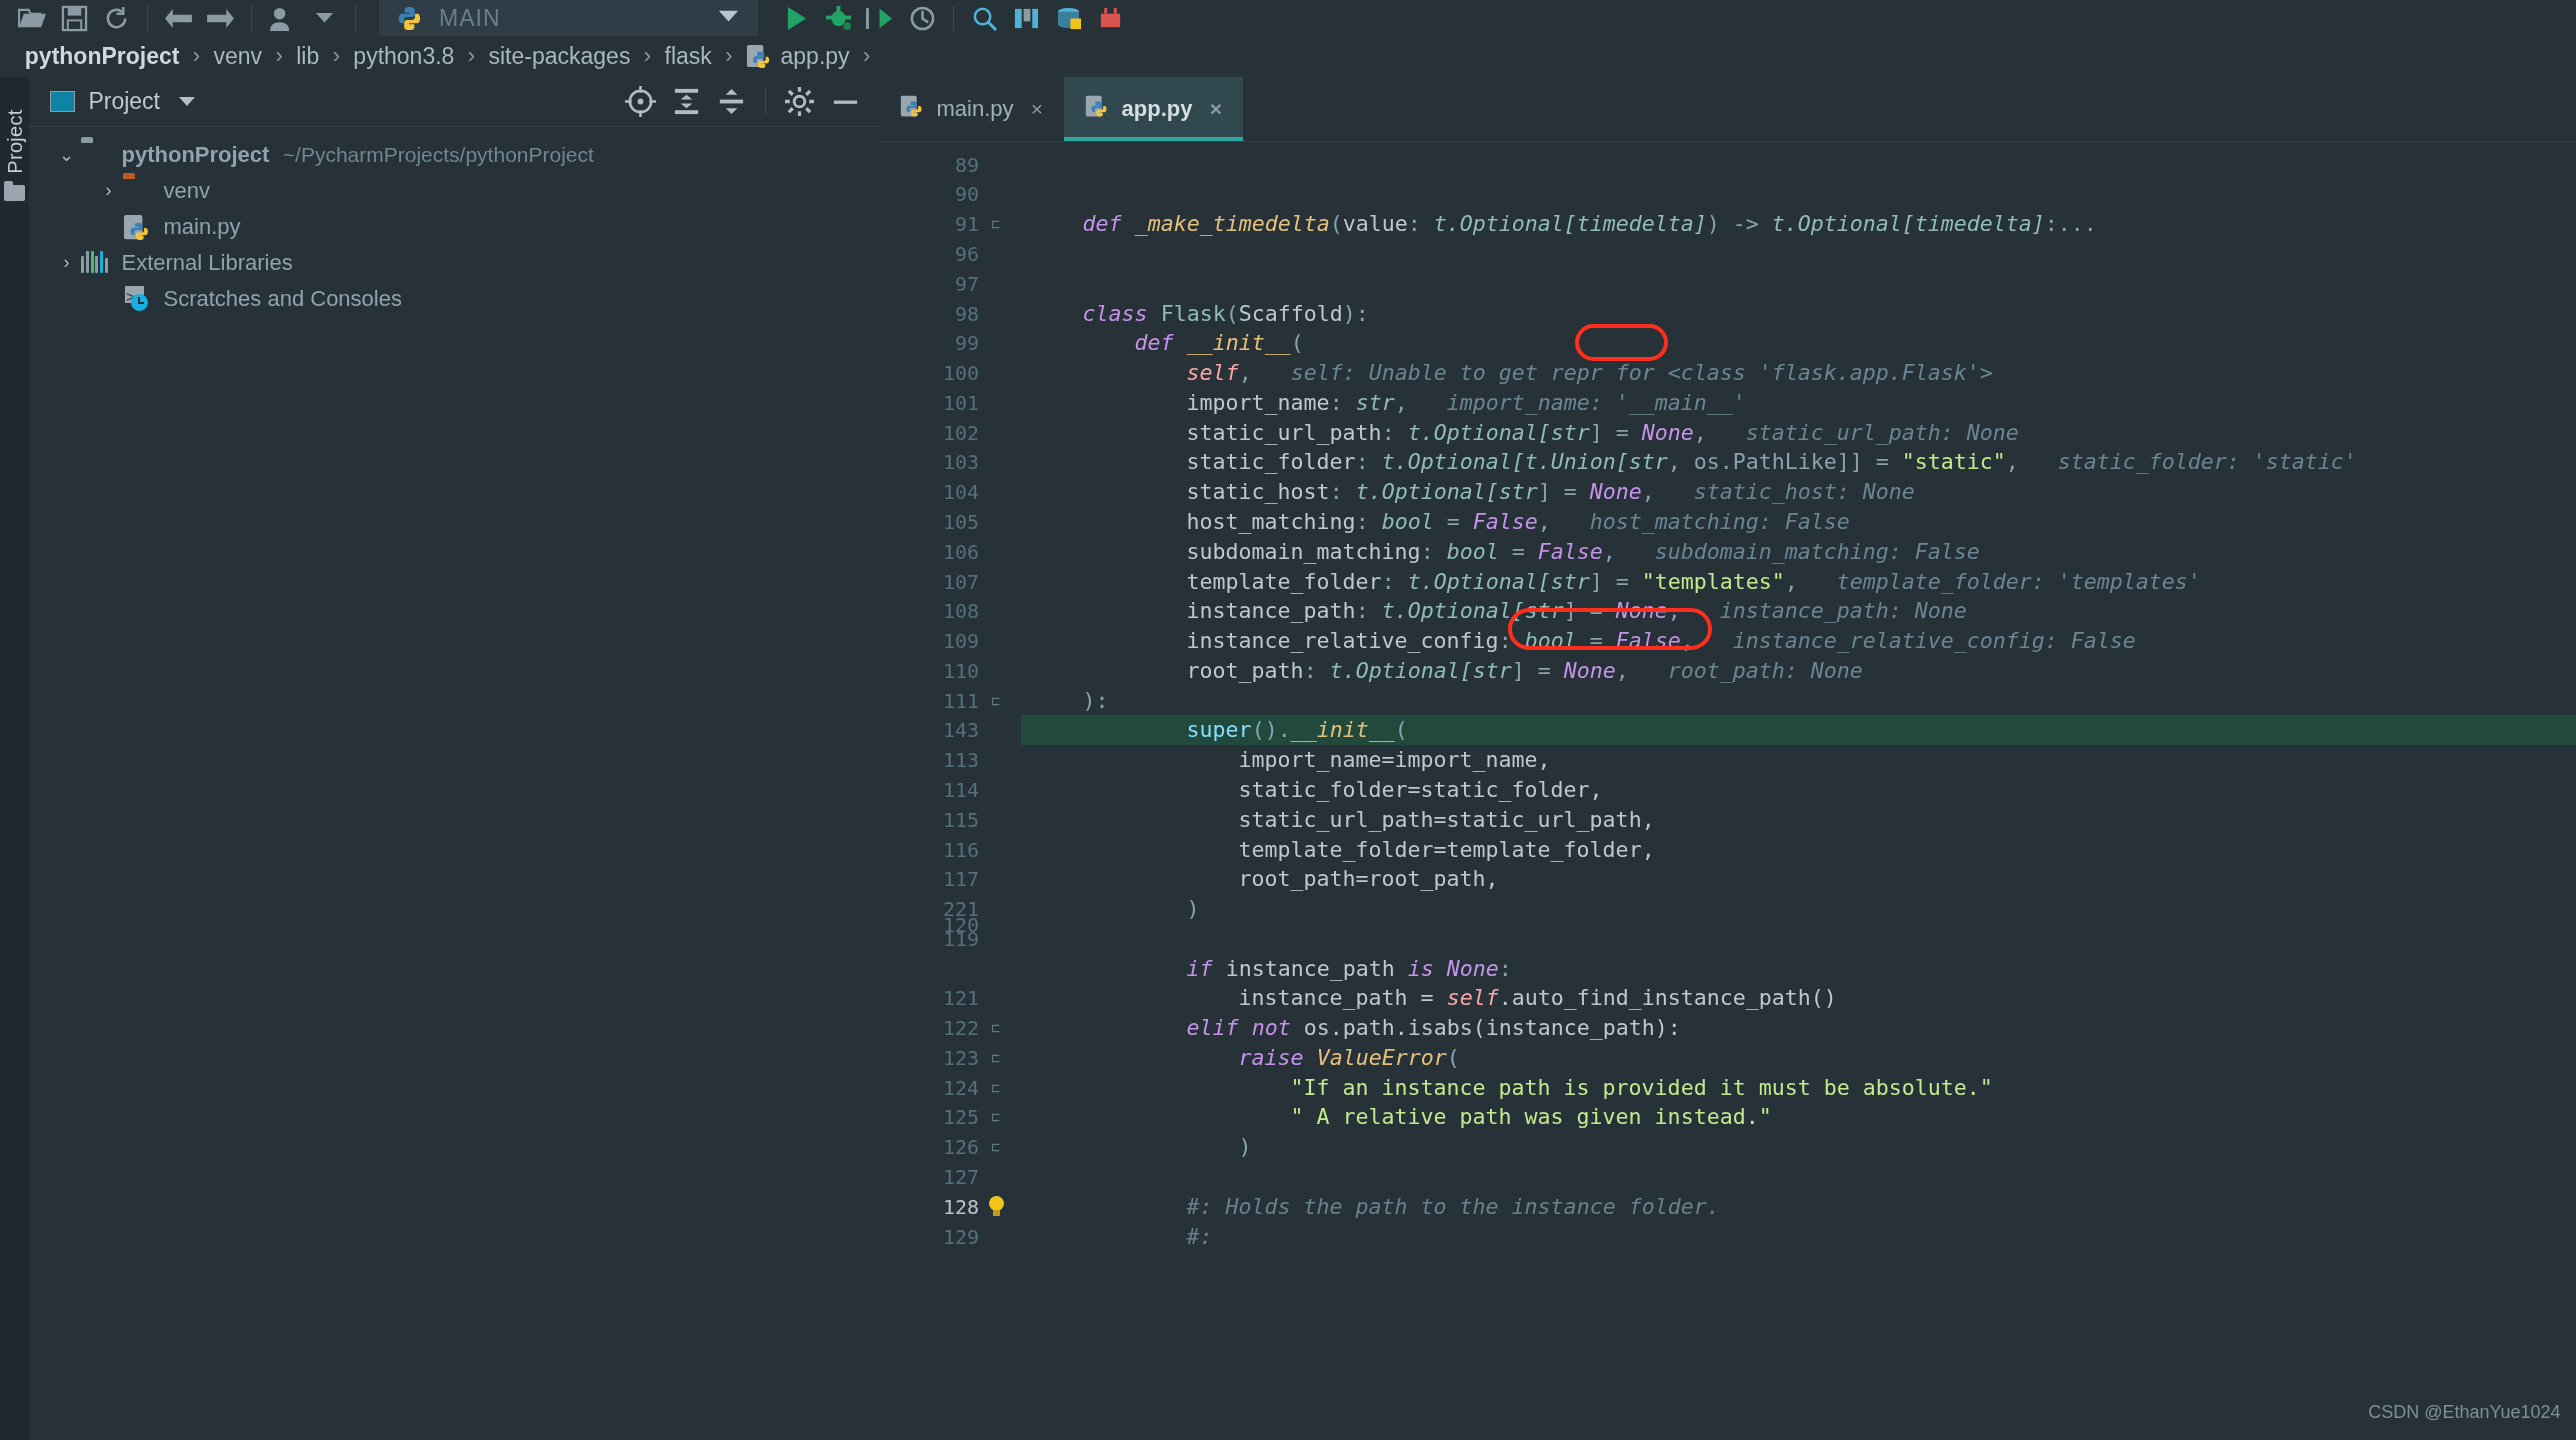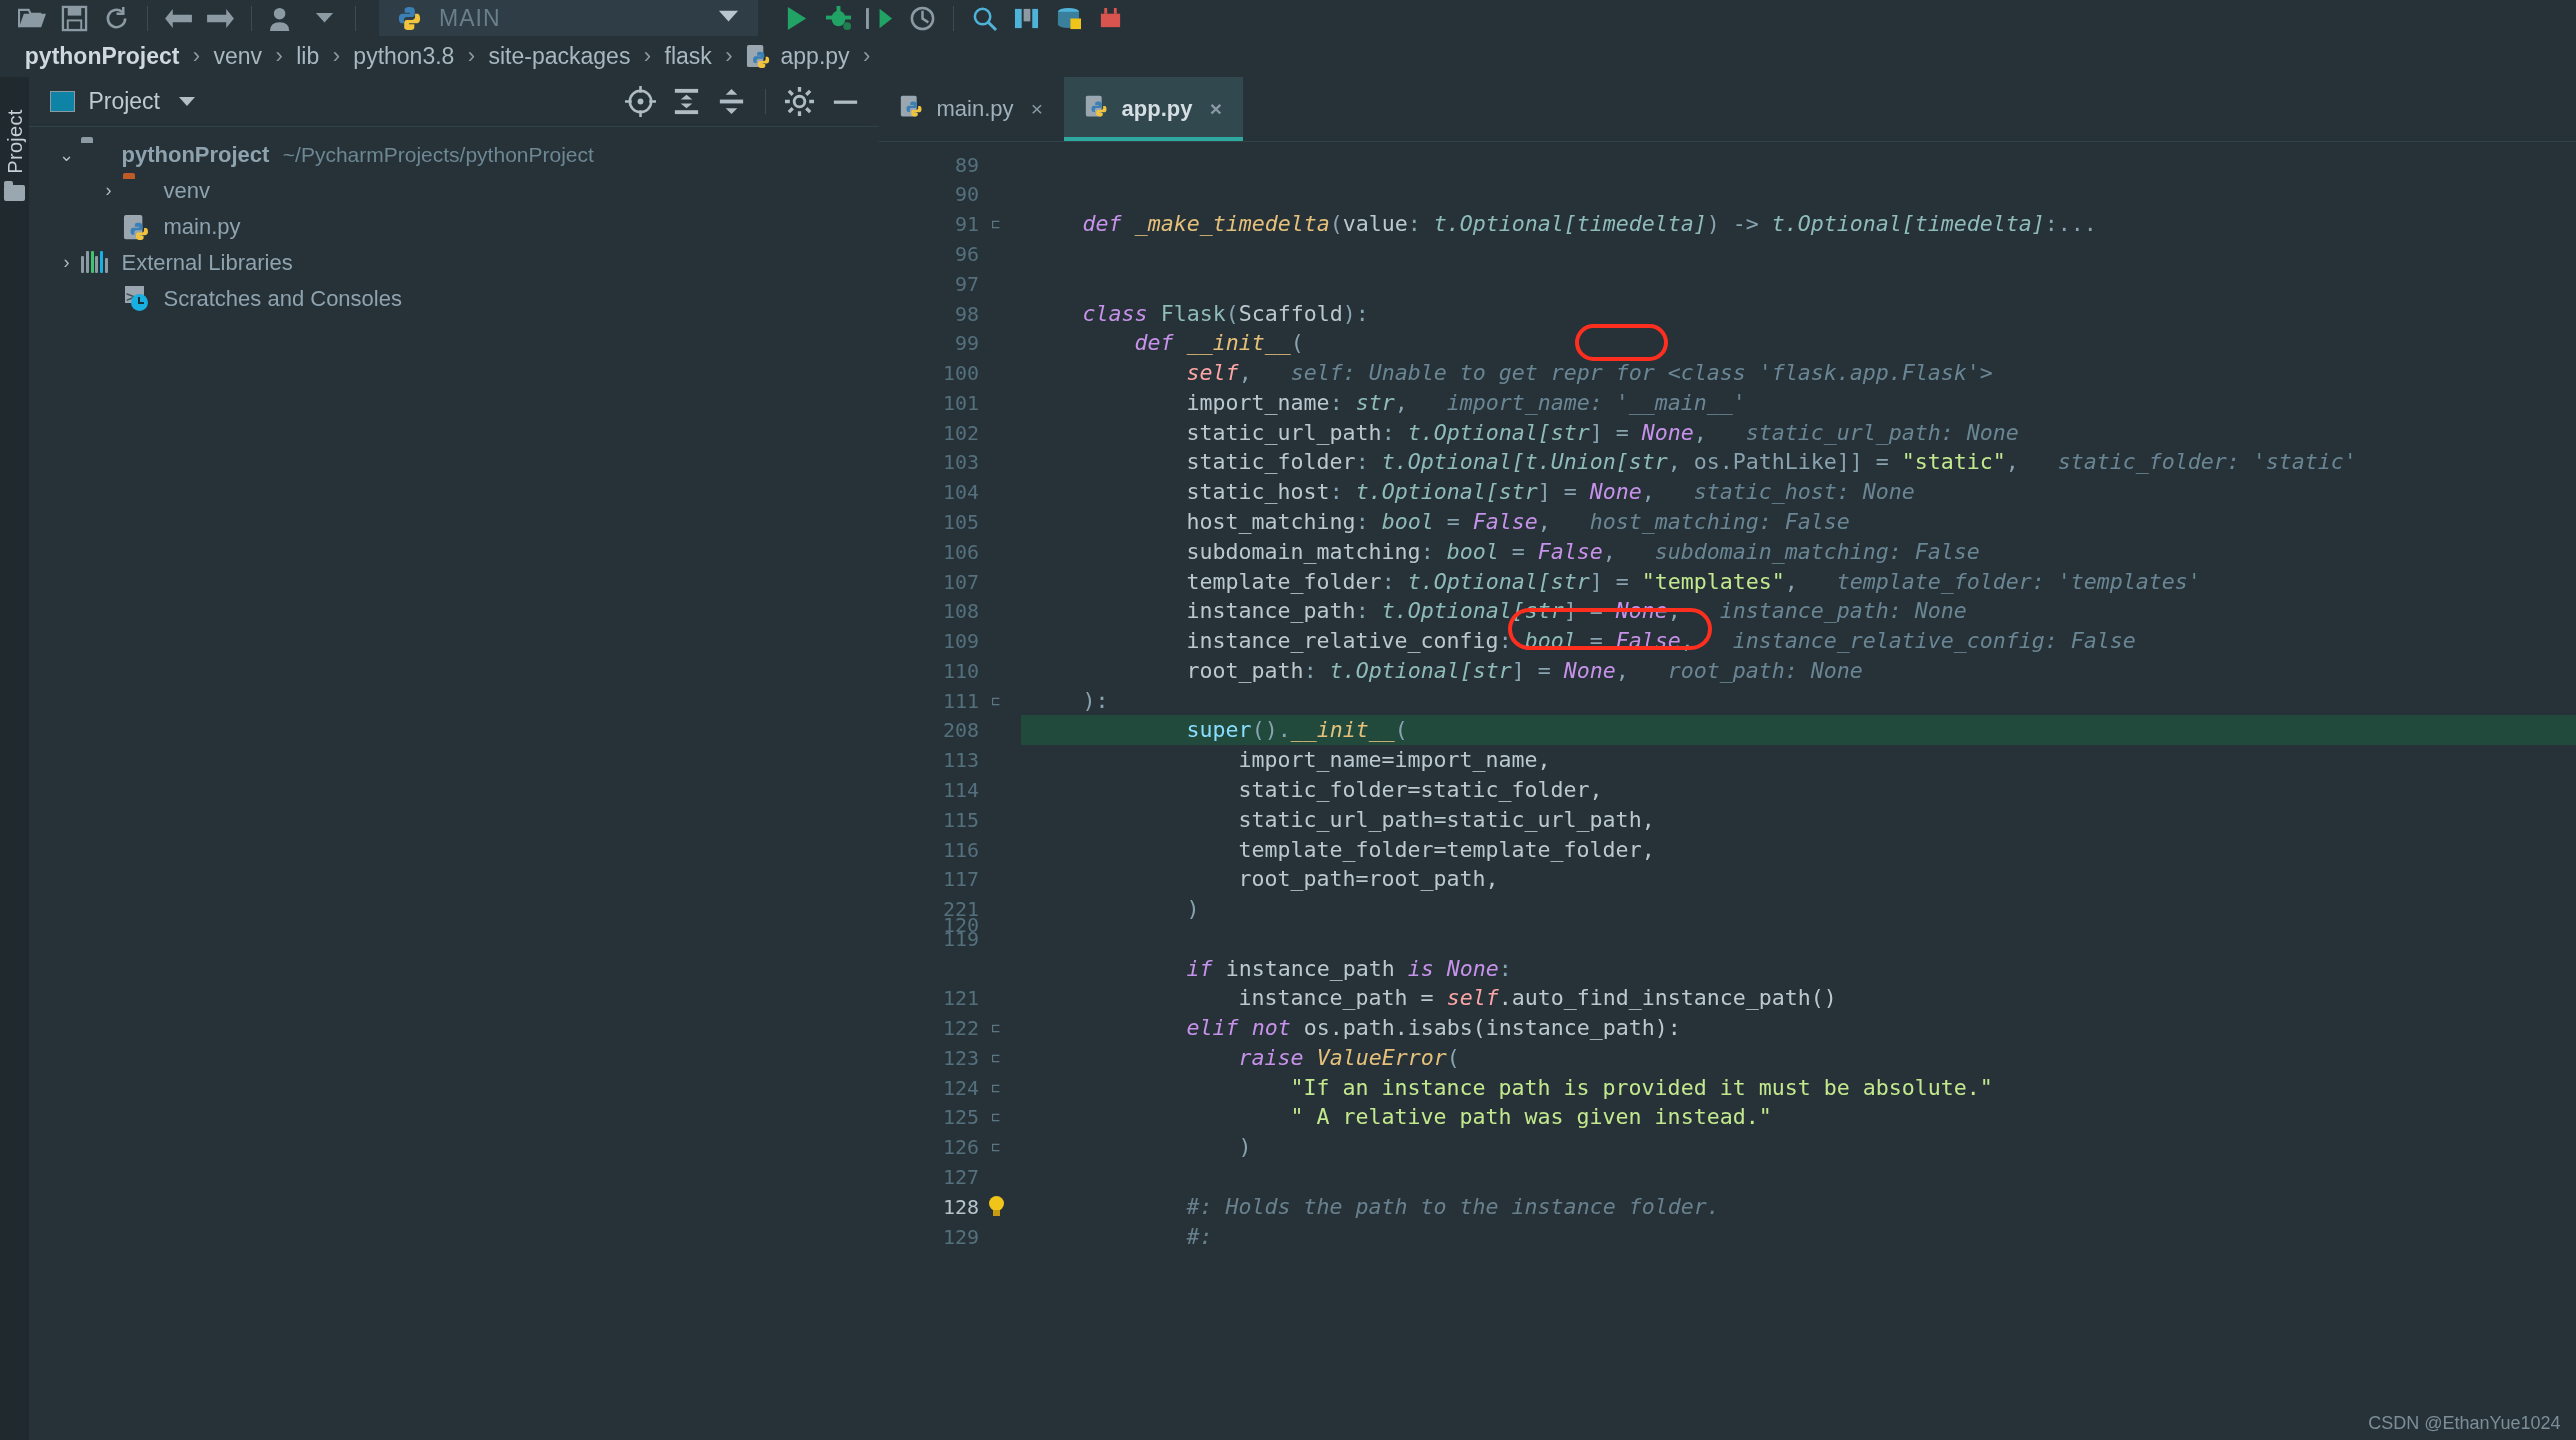--- a/index.html
+++ b/index.html
@@ -175,21 +175,21 @@
   .builtin{ color:#89ddff; }
 
   
   .redbox{
     position:absolute; border:4.8px solid #ff2f20; border-radius:21px; pointer-events:none;
   }
   #redbox-scaffold{ left:696px; top:182px; width:93px; height:37px; }
   #redbox-super{ left:629px; top:466px; width:204px; height:42px; }
 
   .watermark{
-    position:absolute; right:15.4px; bottom:7px; color:#7d8e98; font-size:18px;
+    position:absolute; right:15.4px; bottom:18px; color:#7d8e98; font-size:18px;
     font-family:"Liberation Sans", sans-serif;
   }
 </style>
 </head>
 <body>
 
 <div class="toolbar">
   <div class="tb-ico">
     <svg width="29" height="25" viewBox="0 0 30 26">
         <path d="M1 22 L6 8 H29 L24 22 Z" fill="#8c9aa3"></path>
@@ -483,21 +483,21 @@
         <div class="gl" style="top: 305px;">103</div>
         <div class="gl" style="top: 335px;">104</div>
         <div class="gl" style="top: 365px;">105</div>
         <div class="gl" style="top: 395px;">106</div>
         <div class="gl" style="top: 425px;">107</div>
         <div class="gl" style="top: 454px;">108</div>
         <div class="gl" style="top: 484px;">109</div>
         <div class="gl" style="top: 514px;">110</div>
         <div class="gl" style="top: 544px;">111</div>
         <div class="foldmark" style="top: 544px;">⊏</div>
-        <div class="gl" style="top: 573px;">208</div>
+        <div class="gl" style="top: 573px;">143</div>
         <div class="gl" style="top: 603px;">113</div>
         <div class="gl" style="top: 633px;">114</div>
         <div class="gl" style="top: 663px;">115</div>
         <div class="gl" style="top: 693px;">116</div>
         <div class="gl" style="top: 722px;">117</div>
         <div class="gl" style="top: 752px;">221</div>
         <div class="gl" style="top: 782px;">119</div>
         <div class="gl" style="top: 768px;">120</div>
         <div class="gl" style="top: 841px;">121</div>
         <div class="gl" style="top: 871px;">122</div>

